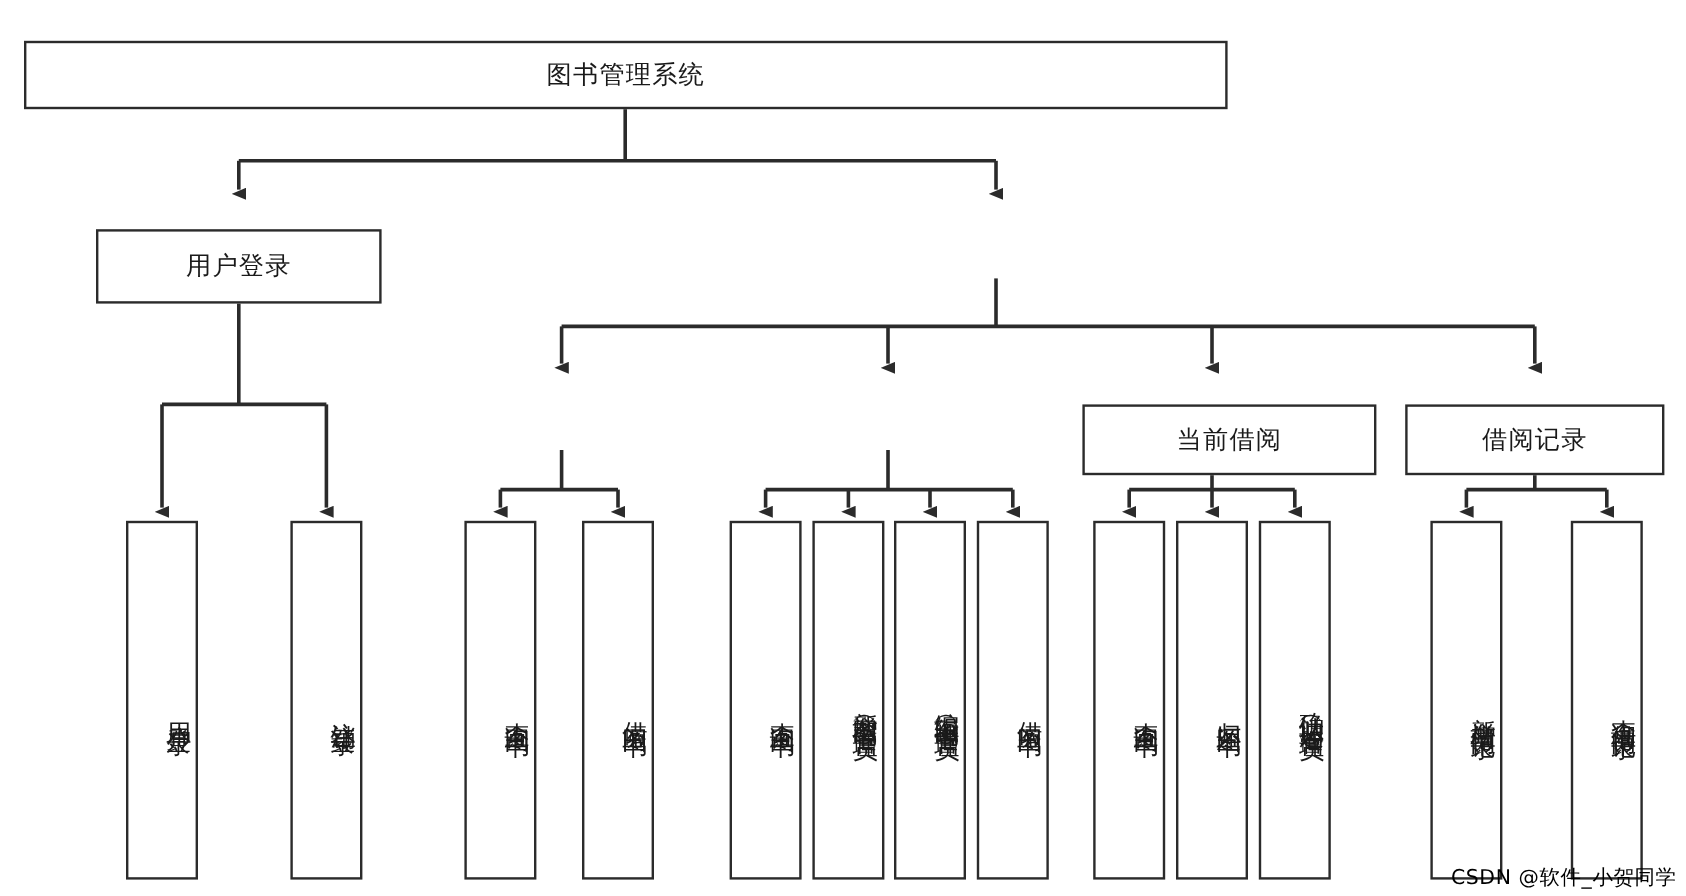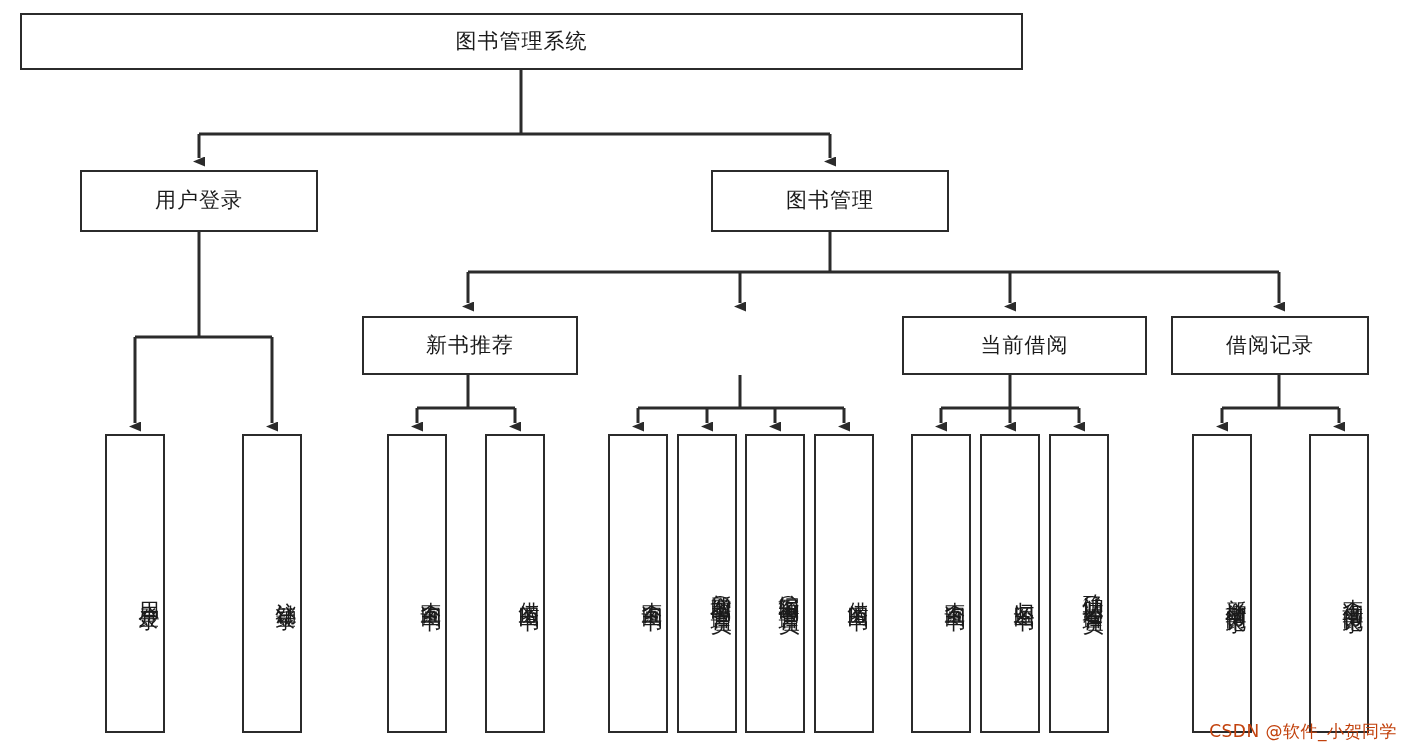--- a/index.html
+++ b/index.html
@@ -33,20 +33,21 @@
     background: #ffffff;
     display: flex;
     align-items: center;
     justify-content: center;
     color: #1a1a1a;
   }
   .node-box.horizontal {
     font-size: 21px;
     letter-spacing: 1px;
     line-height: 1.2;
+    margin-top: 21px;
   }
   .node-box.vertical {
     writing-mode: vertical-rl;
     text-orientation: upright;
     font-size: 21px;
     letter-spacing: 2px;
     padding-top: 14px;
     align-items: flex-start;
     justify-content: center;
   }
@@ -57,21 +58,21 @@
   .node-box.vertical .node-label {
     writing-mode: vertical-rl;
     text-orientation: upright;
     letter-spacing: 3px;
   }
   #watermark {
     position: absolute;
     right: 8px;
     bottom: 4px;
     font-size: 17px;
-    color: #c2410c;
+    color: #000000;
     letter-spacing: 0.5px;
     white-space: nowrap;
     pointer-events: none;
     font-family: "DejaVu Sans", "Liberation Sans", sans-serif;
   }
 </style>
 </head>
 <body>
 
 <div id="diagram-root">
@@ -138,31 +139,25 @@
     </g>
   </svg>
 
   <div class="node-box horizontal" style="left:20px; top:13px; width:1003px; height:57px;">
     <span class="node-label">图书管理系统</span>
   </div>
 
   <div class="node-box horizontal" style="left:80px; top:170px; width:238px; height:62px;">
     <span class="node-label">用户登录</span>
   </div>
-  <div class="node-box horizontal" style="left:711px; top:170px; width:238px; height:62px;">
-    <span class="node-label">图书管理</span>
-  </div>
-
-  <div class="node-box horizontal" style="left:362px; top:316px; width:216px; height:59px;">
-    <span class="node-label">新书推荐</span>
-  </div>
+
   <div class="node-box horizontal" style="left:902px; top:316px; width:245px; height:59px;">
     <span class="node-label">当前借阅</span>
   </div>
-  <div class="node-box horizontal" style="left:1171px; top:316px; width:198px; height:59px;">
+  <div class="node-box horizontal" style="left:1171px; top:316px; width:216px; height:59px;">
     <span class="node-label">借阅记录</span>
   </div>
 
   <div class="node-box vertical" style="left:105px; top:434px; width:60px; height:299px;">
     <span class="node-label">用户登录</span>
   </div>
   <div class="node-box vertical" style="left:242px; top:434px; width:60px; height:299px;">
     <span class="node-label">注销登录</span>
   </div>
 

